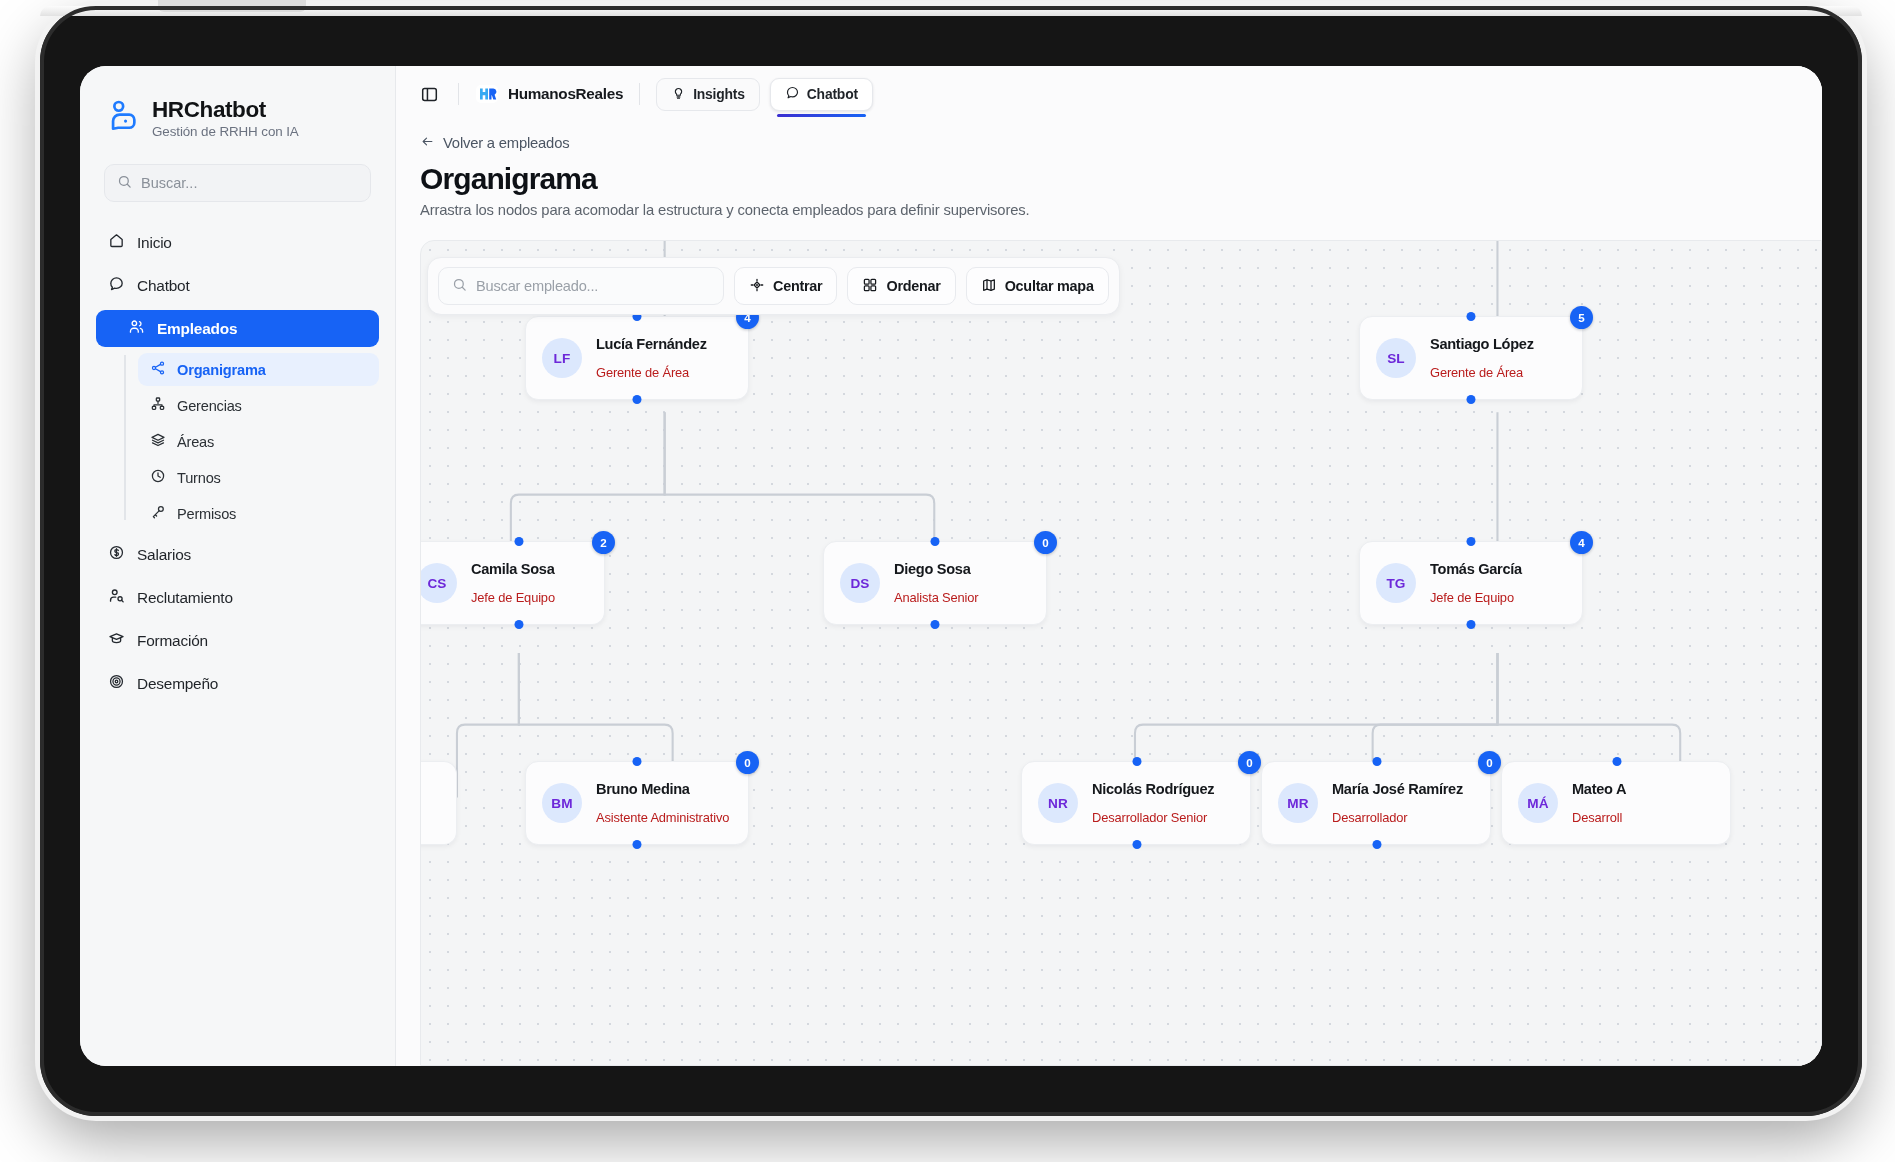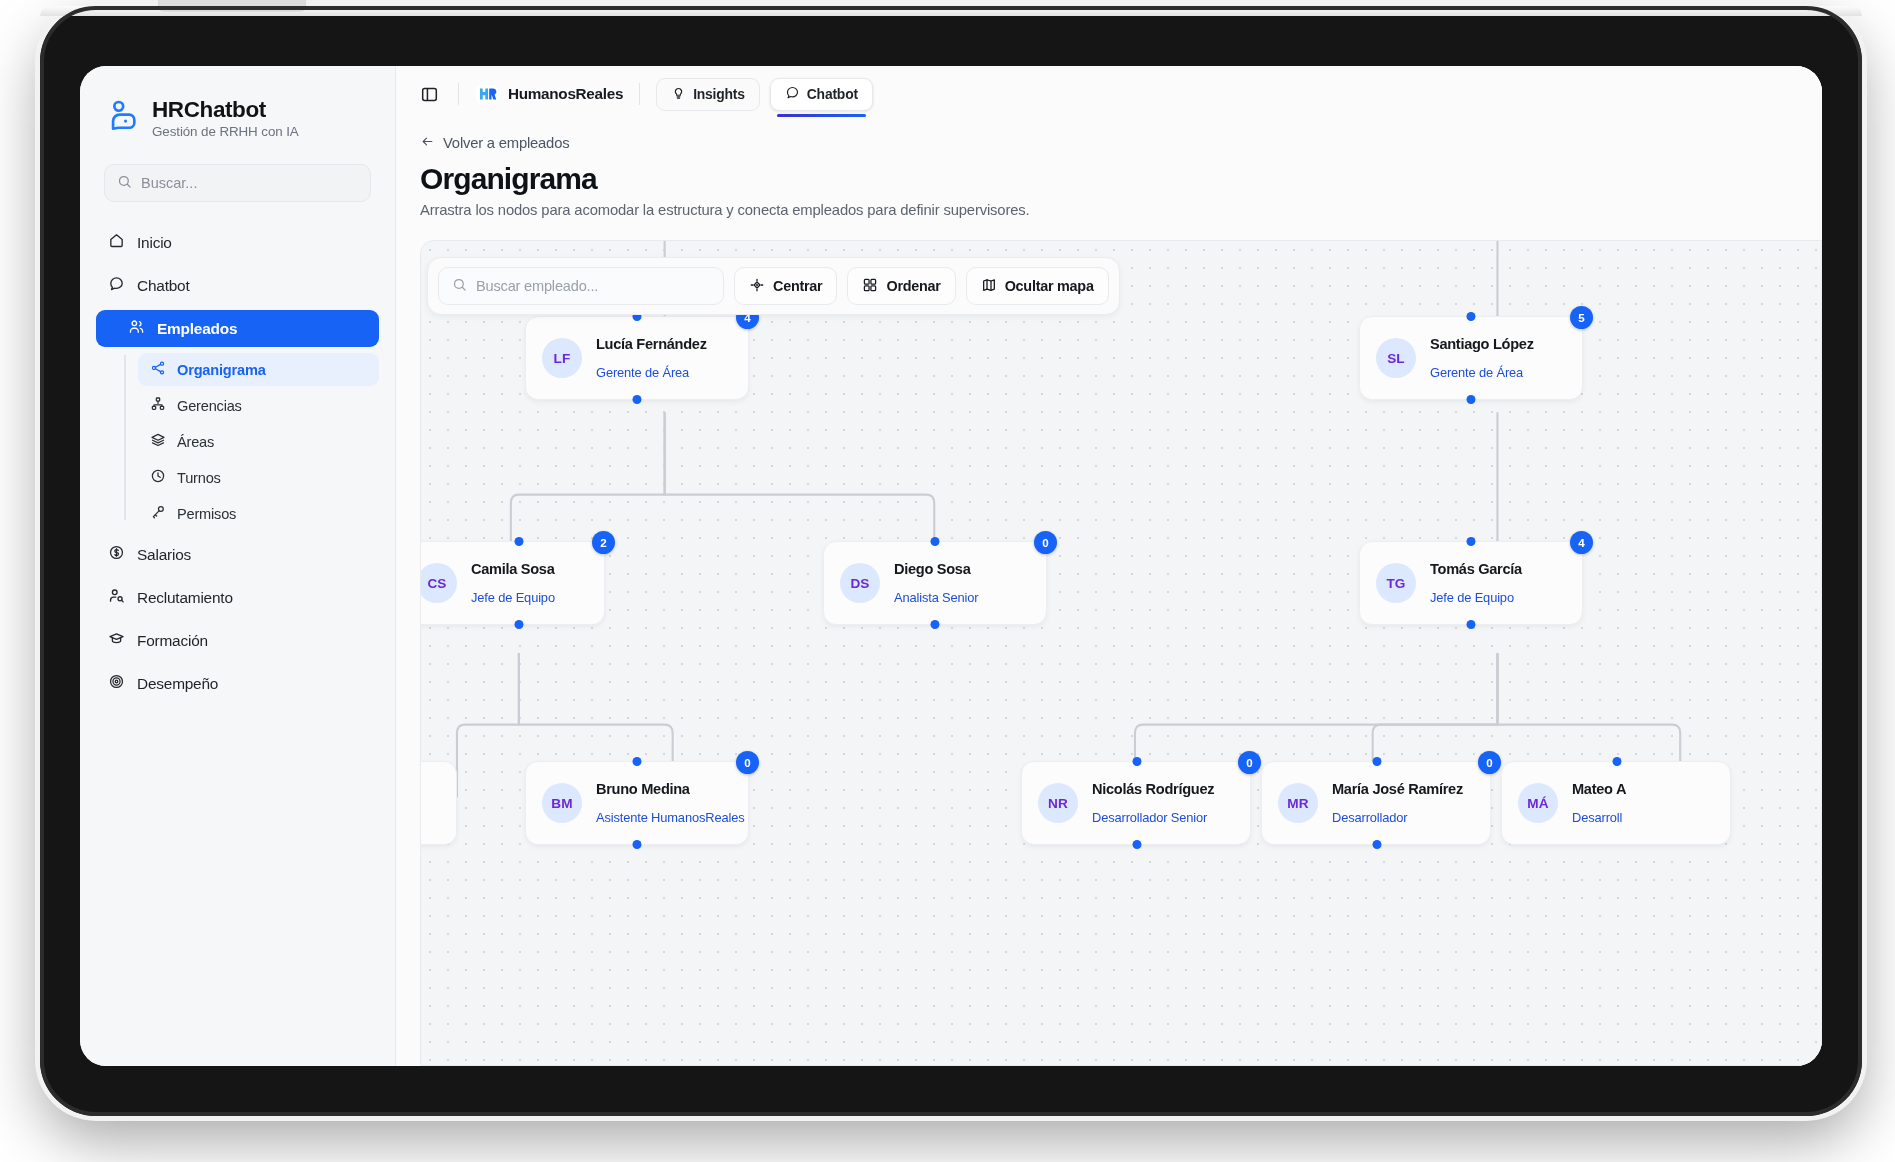--- a/index.html
+++ b/index.html
@@ -173,21 +173,21 @@
     display: flex; align-items: center; gap: 14px;
     padding: 0 16px;
   }
   .avatar {
     width: 40px; height: 40px; flex: 0 0 40px; border-radius: 50%;
     background: #dce8fd; color: #6d28d9;
     display: flex; align-items: center; justify-content: center;
     font-size: 13.6px; font-weight: 700; letter-spacing: .1px;
   }
   .node-name { font-size: 14.6px; font-weight: 700; color: #15181c; letter-spacing: -.3px; white-space: nowrap;}
-  .node-role { font-size: 12.9px; color: #1d4ed8; margin-top: 13px; letter-spacing: -.15px; white-space: nowrap;}
+  .node-role { font-size: 12.9px; color: #b91c1c; margin-top: 13px; letter-spacing: -.15px; white-space: nowrap;}
   .badge {
     position: absolute; right: -11px; top: -11px;
     width: 23px; height: 23px; border-radius: 50%;
     background: #1763f5; color: #fff;
     font-size: 11.6px; font-weight: 700;
     display: flex; align-items: center; justify-content: center;
     box-shadow: 0 1px 3px rgba(16,24,40,.25);
   }
   .handle {
     position: absolute; left: 50%; transform: translateX(-50%);
@@ -497,21 +497,21 @@
           <div class="node blank clipped-left" style="left:-34px; top:520px; width:70px;">
             
             
             
           </div>
 
           <div class="node" style="left:104px; top:520px;">
             <div class="avatar">BM</div>
             <div>
               <div class="node-name">Bruno Medina</div>
-              <div class="node-role">Asistente HumanosReales</div>
+              <div class="node-role">Asistente Administrativo</div>
             </div>
             <div class="badge">0</div>
             <div class="handle top"></div>
             <div class="handle bottom"></div>
           </div>
 
           <div class="node" style="left:600px; top:520px; width:230px;">
             <div class="avatar">NR</div>
             <div>
               <div class="node-name">Nicolás Rodríguez</div>

